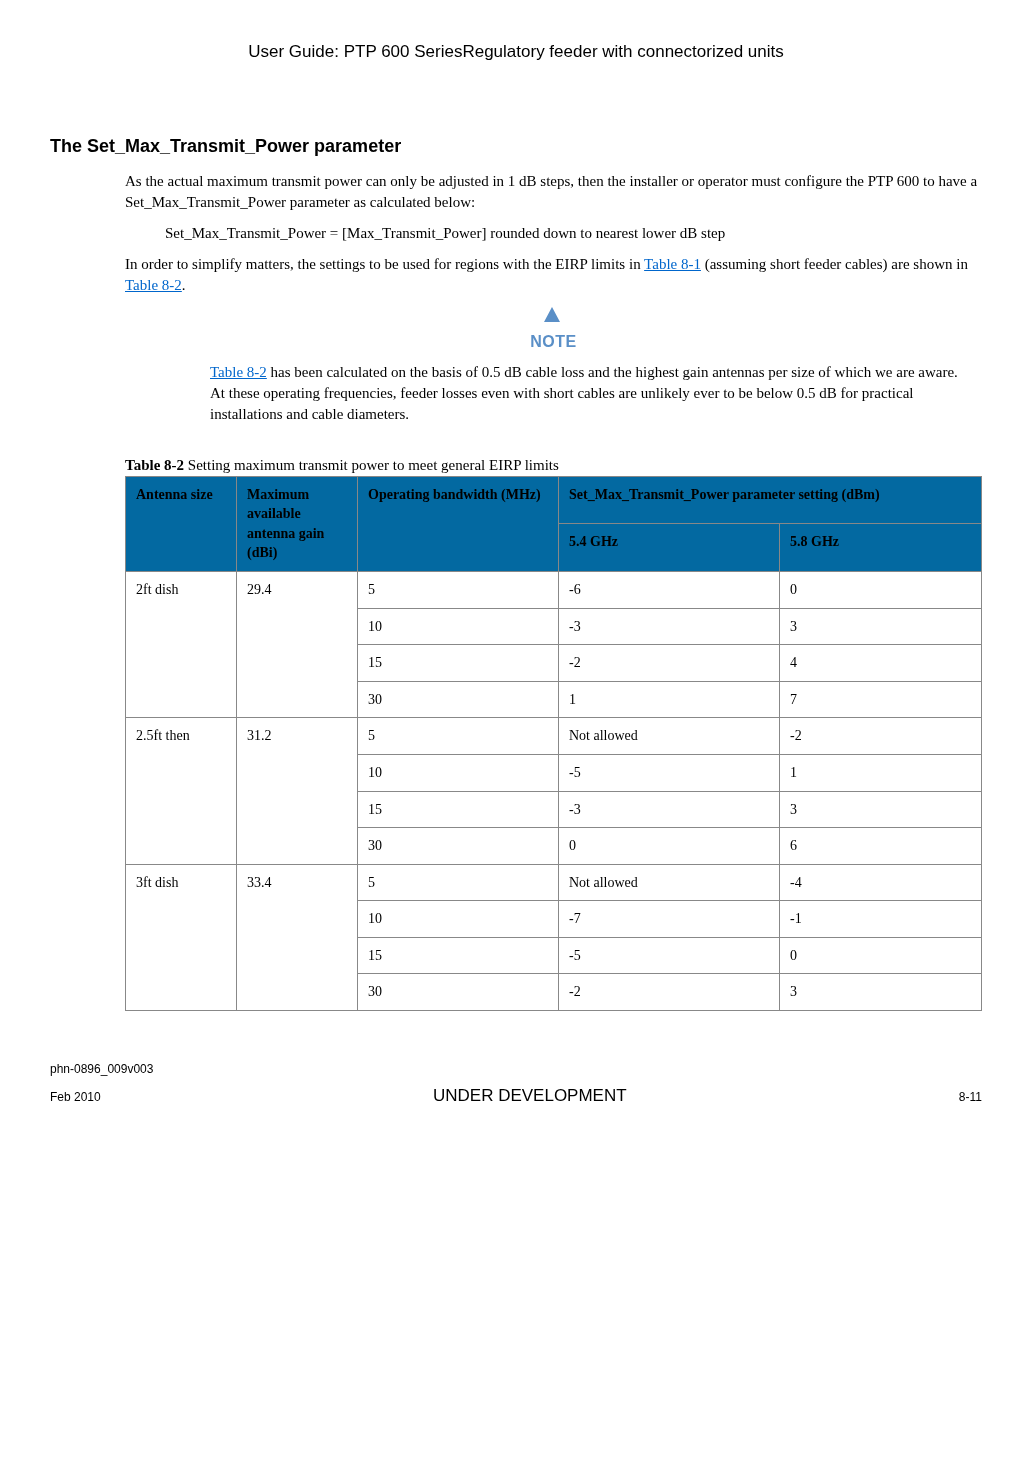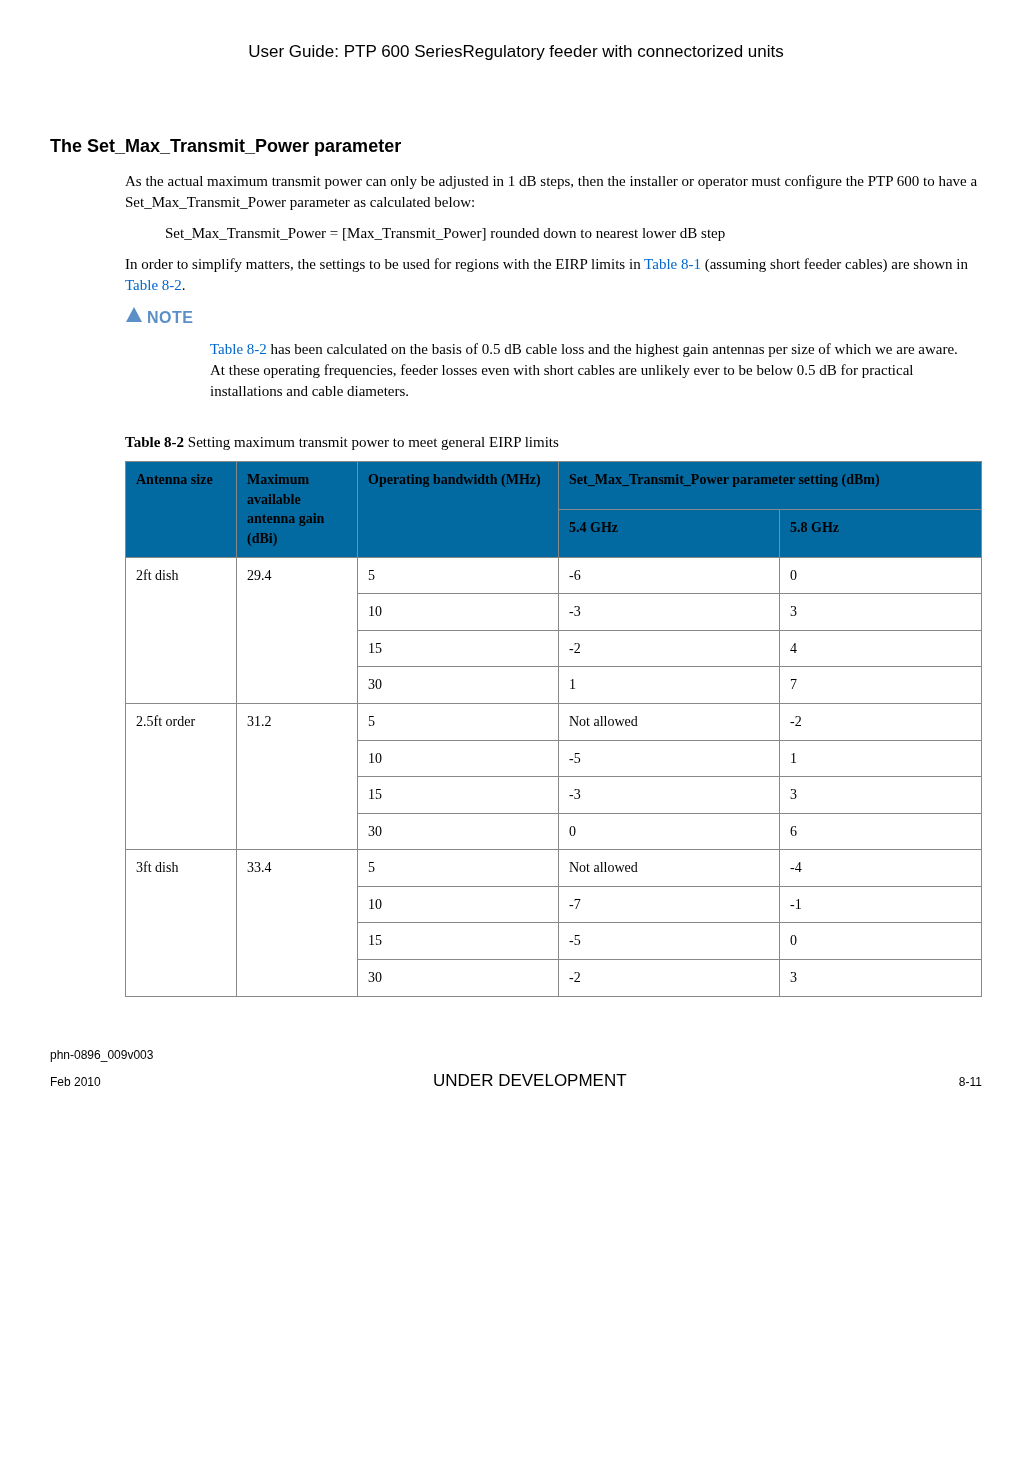--- a/index.html
+++ b/index.html
@@ -28,48 +28,50 @@
       margin-left: 75px;
       margin-bottom: 10px;
     }
     .indent-text {
       margin-left: 115px;
       margin-right: 30px;
       margin-bottom: 10px;
     }
     .link {
       color: #0066cc;
+      text-decoration: underline;
     }
     .note-label {
       display: flex;
       align-items: center;
       margin-left: 75px;
       margin-top: 8px;
       margin-bottom: 8px;
+      flex-direction: column;
     }
     .note-label .icon {
       color: #5a8fc7;
       font-size: 18px;
       margin-right: 4px;
     }
     .note-label .note-text {
       color: #5a8fc7;
       font-family: Arial, sans-serif;
       font-weight: bold;
       font-size: 16px;
       letter-spacing: 0.5px;
     }
     .note-body {
       margin-left: 160px;
       margin-right: 20px;
       margin-bottom: 30px;
     }
     .table-caption {
       margin-left: 75px;
-      margin-bottom: 8px;
+      margin-bottom: 0;
     }
     .table-caption .caption-label {
       font-weight: bold;
     }
     table {
       margin-left: 75px;
       border-collapse: collapse;
       width: calc(100% - 75px);
       font-size: 14px;
     }
@@ -176,21 +178,21 @@
       <td>15</td>
       <td>-2</td>
       <td>4</td>
     </tr>
     <tr>
       <td>30</td>
       <td>1</td>
       <td>7</td>
     </tr>
     <tr>
-      <td rowspan="4">2.5ft order</td>
+      <td rowspan="4">2.5ft then</td>
       <td rowspan="4">31.2</td>
       <td>5</td>
       <td>Not allowed</td>
       <td>-2</td>
     </tr>
     <tr>
       <td>10</td>
       <td>-5</td>
       <td>1</td>
     </tr>

